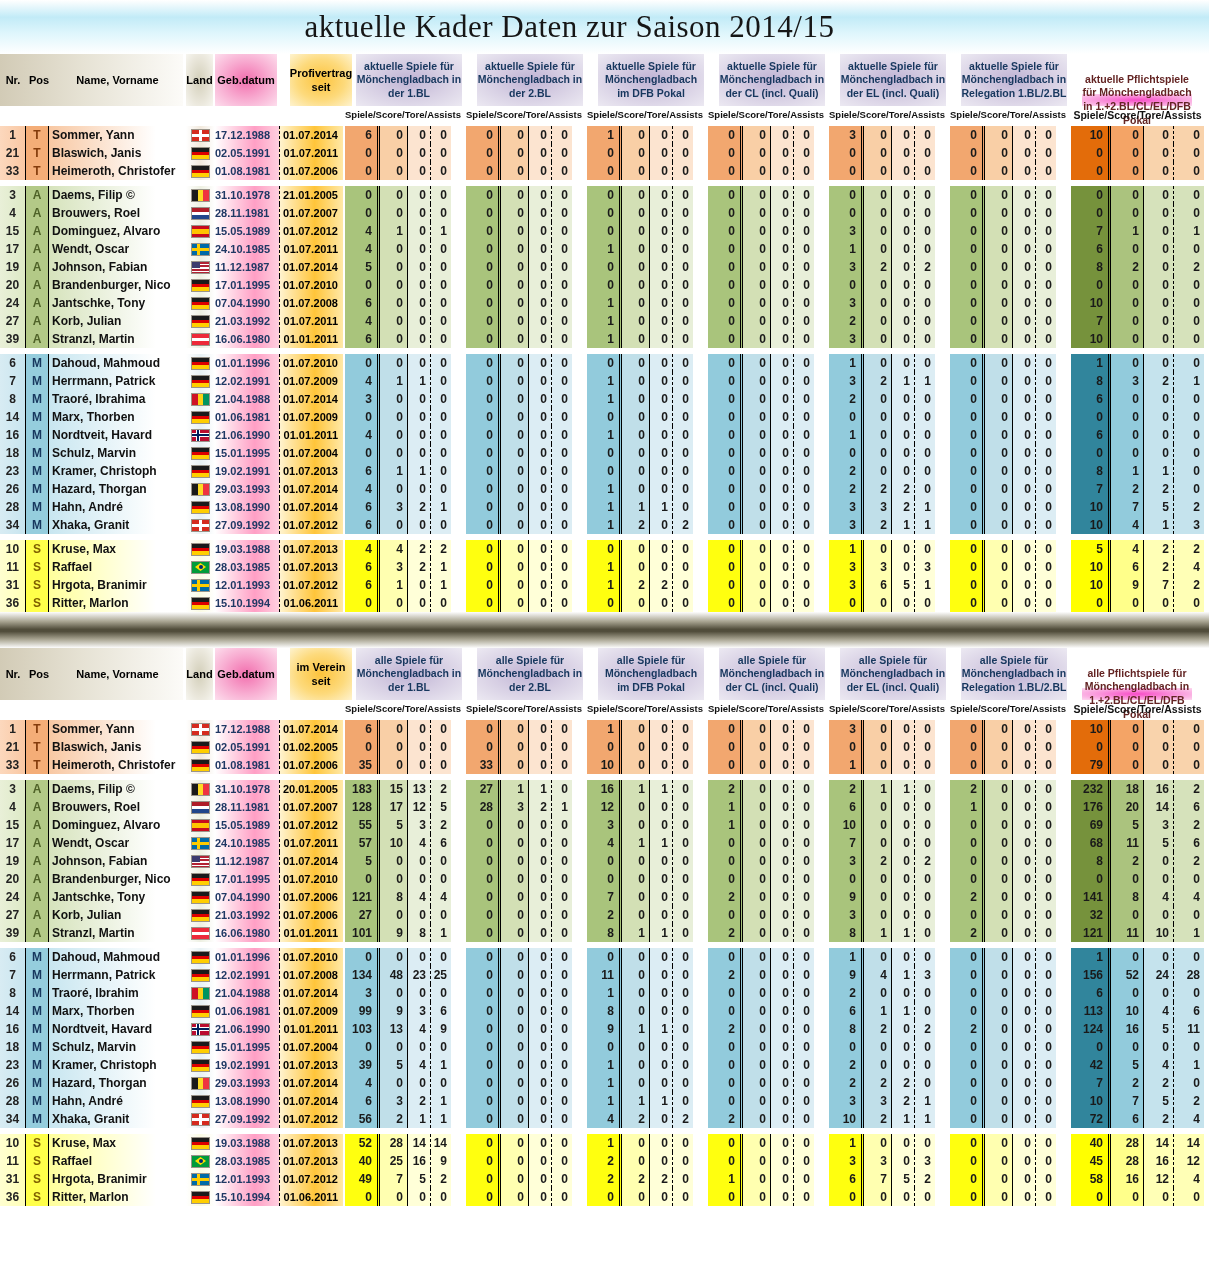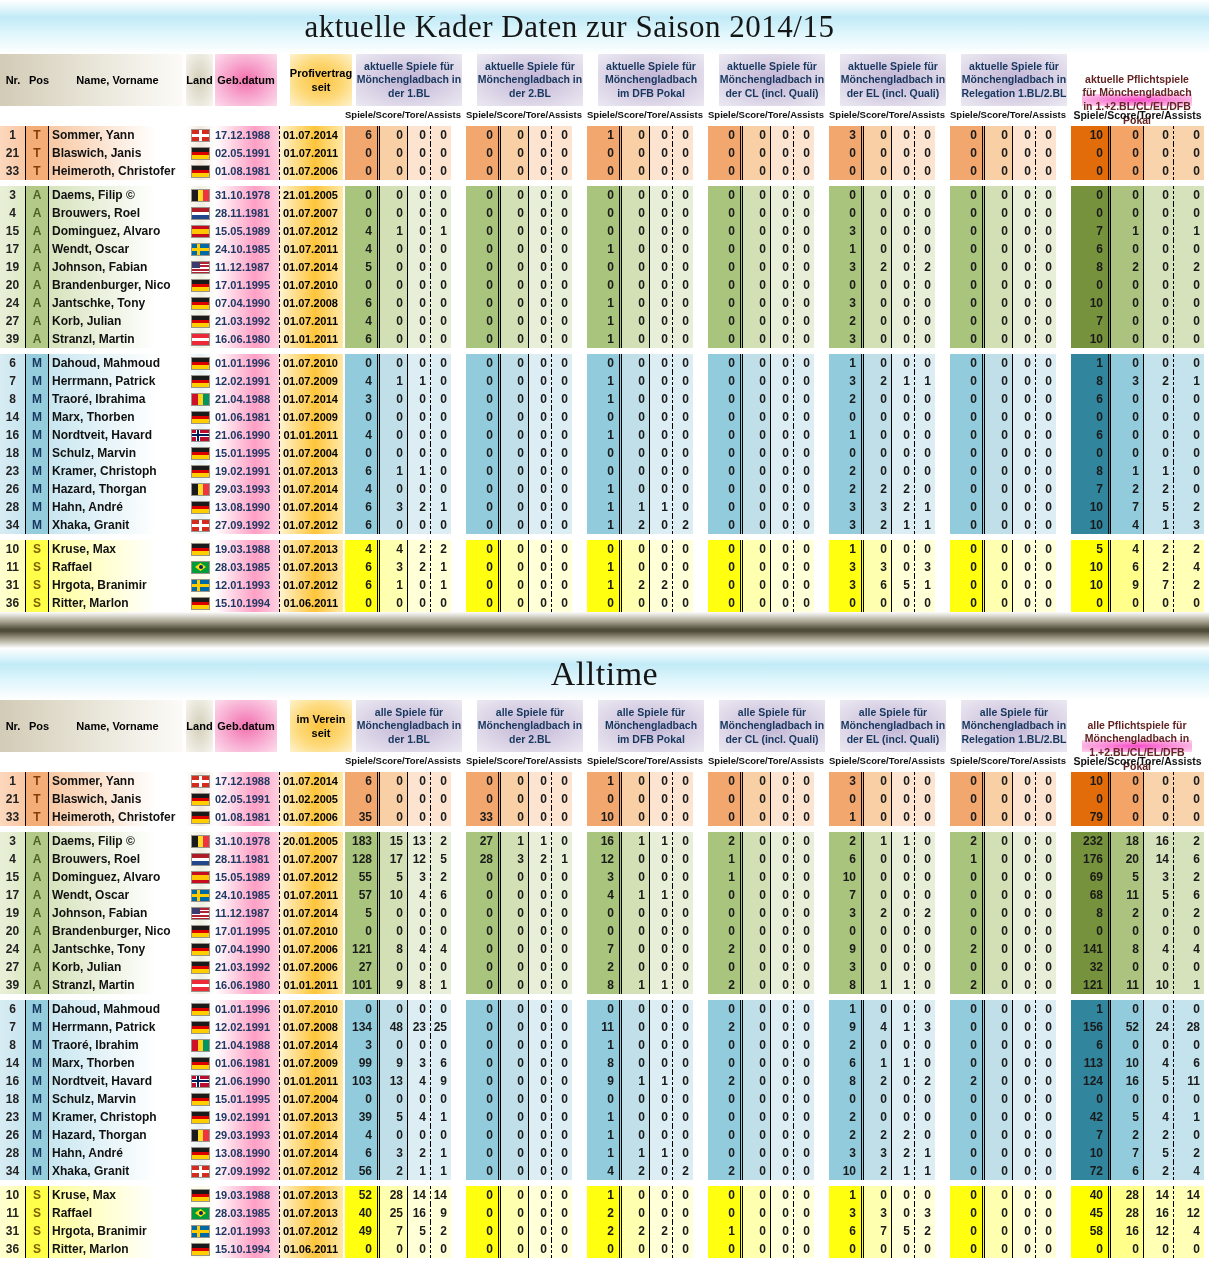--- a/index.html
+++ b/index.html
@@ -1591,23 +1591,20 @@
             </div>
           </div>
         </div>
       </div>
     </div>
 </div>
 
 <div class="divider"></div>
 
 <div class="section section-2">
-  <div class="title-band">
-    <div class="title">Alltime</div>
-  </div>
   <div class="hdr-row">
     <div class="hbox hbox-info">
       <span class="h-nr">Nr.</span>
       <span class="h-pos">Pos</span>
       <span class="h-name">Name, Vorname</span>
     </div>
     <div class="hbox hbox-land">Land</div>
     <div class="hbox hbox-geb">Geb.datum</div>
     <div class="hbox hbox-since">im Verein seit</div>
     <div class="grp-headers">

